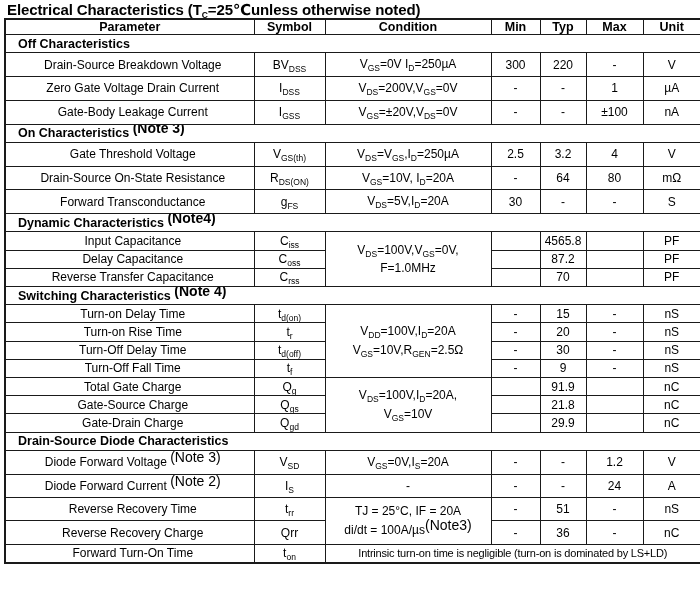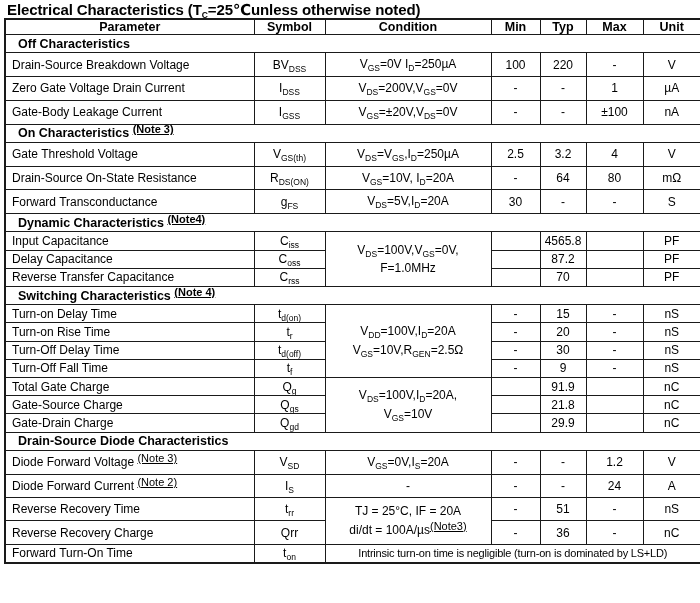--- a/index.html
+++ b/index.html
@@ -4,27 +4,27 @@
 <style>
   html,body{margin:0;padding:0;background:#fff;}
   body{width:700px;height:603px;overflow:hidden;
        font-family:"Liberation Sans","DejaVu Sans",sans-serif;color:#000;}
   .title{height:16px;padding:1px 0 1px 7px;font-size:15px;font-weight:bold;
          letter-spacing:-0.1px;white-space:nowrap;}
   table.spec{border-collapse:collapse;table-layout:fixed;width:696px;height:546px;
              margin-left:4px;border:2px solid #1a1a1a;font-size:12px;}
   td,th{border:1px solid #1a1a1a;padding:0;overflow:hidden;}
   th{font-size:12.5px;font-weight:bold;text-align:center;}
-  td.param{text-align:left;padding-left:6px;}
+  td.param{text-align:center;padding-left:6px;}
   td.center{text-align:center;}
   td.section{font-weight:bold;text-align:left;padding-left:12px;font-size:12.5px;}
   td.cond{white-space:pre-line;line-height:1.55;}
   td.wide{font-size:11px;letter-spacing:-0.2px;white-space:nowrap;}
   sub{font-size:8.5px;vertical-align:baseline;position:relative;top:3px;line-height:0;}
-  sup{font-size:11px;vertical-align:baseline;position:relative;top:-4px;line-height:0;text-decoration:underline;}
+  sup{font-size:14px;vertical-align:baseline;position:relative;top:-4px;line-height:0;}
 </style>
 </head>
 <body>
 
 <div class="page">
   <div class="title">Electrical Characteristics (T<sub>C</sub>=25℃unless otherwise noted)</div>
   <table class="spec">
     <colgroup>
       <col style="width:249px">
         <col style="width:71px">
@@ -46,21 +46,21 @@
         </tr>
     </thead>
     <tbody>
         <tr>
           <td class="section" colspan="7">Off Characteristics</td>
         </tr>
         <tr>
           <td class="param">Drain-Source Breakdown Voltage</td>
           <td class="center">BV<sub>DSS</sub></td>
           <td class="center cond">V<sub>GS</sub>=0V I<sub>D</sub>=250µA</td>
-          <td class="center">100</td>
+          <td class="center">300</td>
           <td class="center">220</td>
           <td class="center">-</td>
           <td class="center">V</td>
         </tr>
         <tr>
           <td class="param">Zero Gate Voltage Drain Current</td>
           <td class="center">I<sub>DSS</sub></td>
           <td class="center cond">V<sub>DS</sub>=200V,V<sub>GS</sub>=0V</td>
           <td class="center">-</td>
           <td class="center">-</td>

